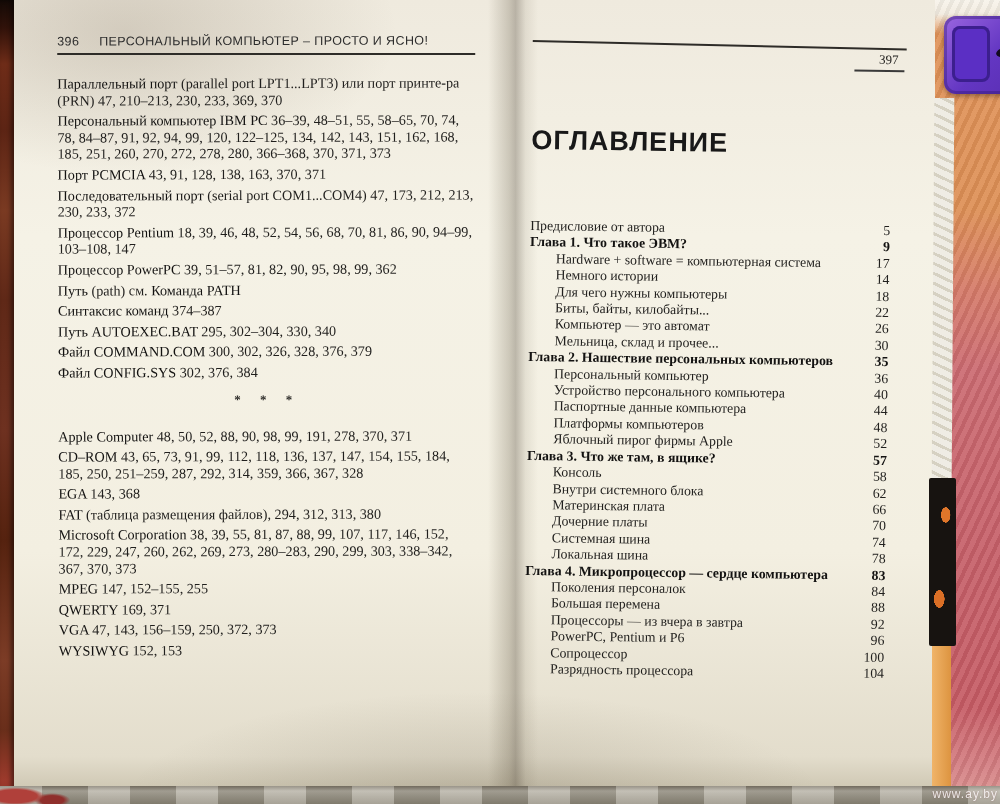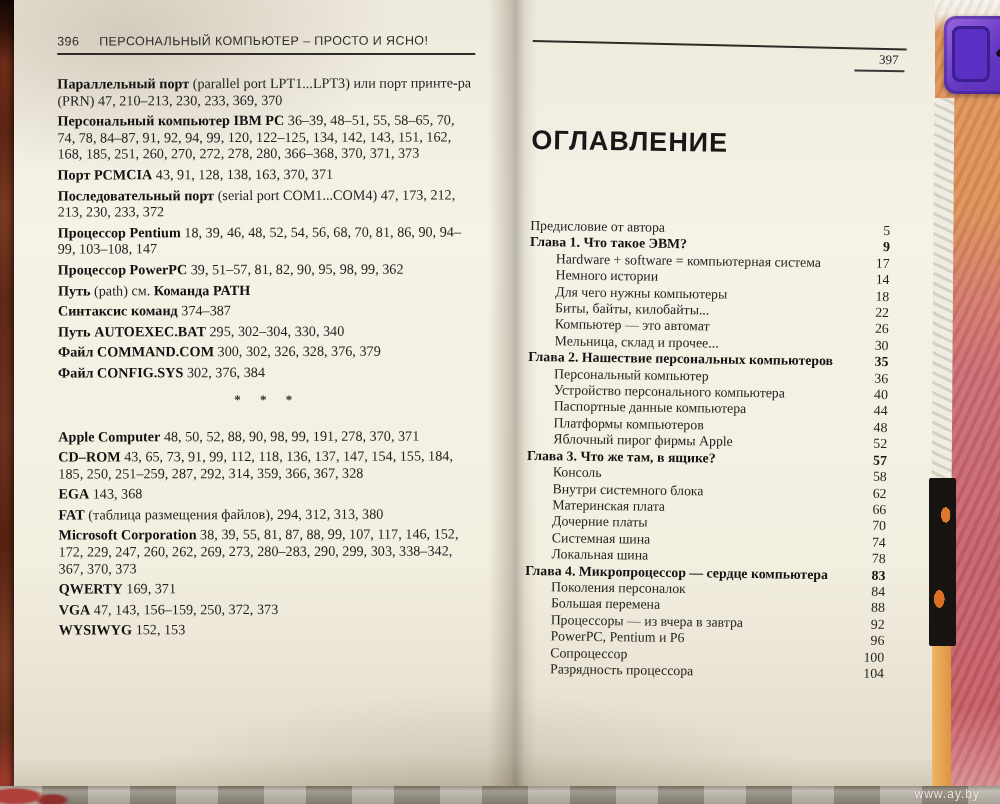--- a/index.html
+++ b/index.html
@@ -34,21 +34,21 @@
     background:#5b2fc4;box-shadow:inset 0 0 0 3px #3c1f8e;}
   .purple-hole{position:absolute;left:52px;top:32px;width:15px;height:9px;border-radius:50%;
     background:#120a20;transform:rotate(-14deg);}
   .bottom-strip{position:absolute;left:0;top:786px;width:1000px;height:18px;
     background:
       repeating-linear-gradient(90deg,rgba(255,255,255,.22) 0 42px,rgba(0,0,0,.10) 42px 88px),
       linear-gradient(180deg,#7d7668 0,#b3aea1 5px,#a19c8e 11px,#8f897a 18px);}
   .bottom-left-red{position:absolute;left:0;top:778px;width:84px;height:26px;
     background:radial-gradient(ellipse 40px 12px at 18% 70%,#b0403a 0 55%,transparent 75%),
       radial-gradient(ellipse 26px 10px at 62% 85%,#8f2f2c 0 45%,transparent 70%);}
-  .watermark{position:absolute;right:20px;top:787px;font-family:"Liberation Sans",sans-serif;
+  .watermark{position:absolute;right:2px;top:787px;font-family:"Liberation Sans",sans-serif;
     font-size:12px;color:rgba(255,255,255,.82);letter-spacing:1px;
     text-shadow:0 0 2px rgba(130,70,70,.55);}
 
   
   .book{position:absolute;left:14px;top:0;width:921px;height:788px;
     background:
       radial-gradient(ellipse 420px 220px at 12% 4%,rgba(96,78,56,.20),transparent 65%),
       radial-gradient(ellipse 500px 160px at 50% 102%,rgba(70,60,40,.18),transparent 70%),
       linear-gradient(180deg,#efeade,#f5f2e6 30%,#f3efe1 70%,#e3ddcc 96%,#cfc8b4);}
   .gutter{position:absolute;left:474px;top:0;width:50px;height:100%;
@@ -56,21 +56,21 @@
       rgba(110,100,80,.12) 75%,transparent);}
 
   
   .pl{position:absolute;left:44px;top:34px;width:418px;transform:rotate(-.15deg);}
   .hdr{font-family:"Liberation Sans",sans-serif;font-size:12.5px;letter-spacing:.4px;
     color:#2c2c2c;white-space:nowrap;}
   .hdr .pn{margin-right:16px;}
   .rule{height:2px;background:#2e2c28;margin-top:5px;transform:rotate(.15deg);}
   .index{margin-top:20px;}
   .entry{margin:0 0 4px;font-size:14.2px;line-height:16.6px;color:#201f1d;}
-  .entry .b{font-weight:700;color:#131211;}
+  .entry .b{font-weight:400;color:#131211;}
   .sep{text-align:center;font-weight:700;letter-spacing:8px;font-size:13px;margin:11px 0 13px;
     color:#201f1d;}
 
   
   .pr{position:absolute;left:519px;top:26px;width:374px;transform:rotate(.8deg);
     transform-origin:0 0;}
   .rline{height:2px;background:#2e2c28;margin-top:14px;transform:rotate(.5deg);
     transform-origin:0 0;}
   .pnum-r{text-align:right;font-size:13px;color:#201f1d;margin-top:5px;padding-right:8px;}
   .pnum-underline{width:50px;height:2px;background:#3a3a3a;margin:2px 2px 0 auto;}
@@ -109,20 +109,21 @@
           <p class="entry"><span class="b">Файл COMMAND.COM</span><span> 300, 302, 326, 328, 376, 379</span></p>
           <p class="entry"><span class="b">Файл CONFIG.SYS</span><span> 302, 376, 384</span></p>
         </div>
       <div class="sep">* * *</div>
       <div class="index" id="index-bottom">
           <p class="entry"><span class="b">Apple Computer</span><span> 48, 50, 52, 88, 90, 98, 99, 191, 278, 370, 371</span></p>
           <p class="entry"><span class="b">CD–ROM</span><span> 43, 65, 73, 91, 99, 112, 118, 136, 137, 147, 154, 155, 184, 185, 250, 251–259, 287, 292, 314, 359, 366, 367, 328</span></p>
           <p class="entry"><span class="b">EGA</span><span> 143, 368</span></p>
           <p class="entry"><span class="b">FAT</span><span> (таблица размещения файлов), 294, 312, 313, 380</span></p>
           <p class="entry"><span class="b">Microsoft Corporation</span><span> 38, 39, 55, 81, 87, 88, 99, 107, 117, 146, 152, 172, 229, 247, 260, 262, 269, 273, 280–283, 290, 299, 303, 338–342, 367, 370, 373</span></p>
+          <p class="entry"><span class="b">MPEG</span><span> 147, 152–155, 255</span></p>
           <p class="entry"><span class="b">QWERTY</span><span> 169, 371</span></p>
           <p class="entry"><span class="b">VGA</span><span> 47, 143, 156–159, 250, 372, 373</span></p>
           <p class="entry"><span class="b">WYSIWYG</span><span> 152, 153</span></p>
         </div>
     </div>
 
     <div class="gutter"></div>
 
     <div class="pr">
       <div class="rline"></div>

